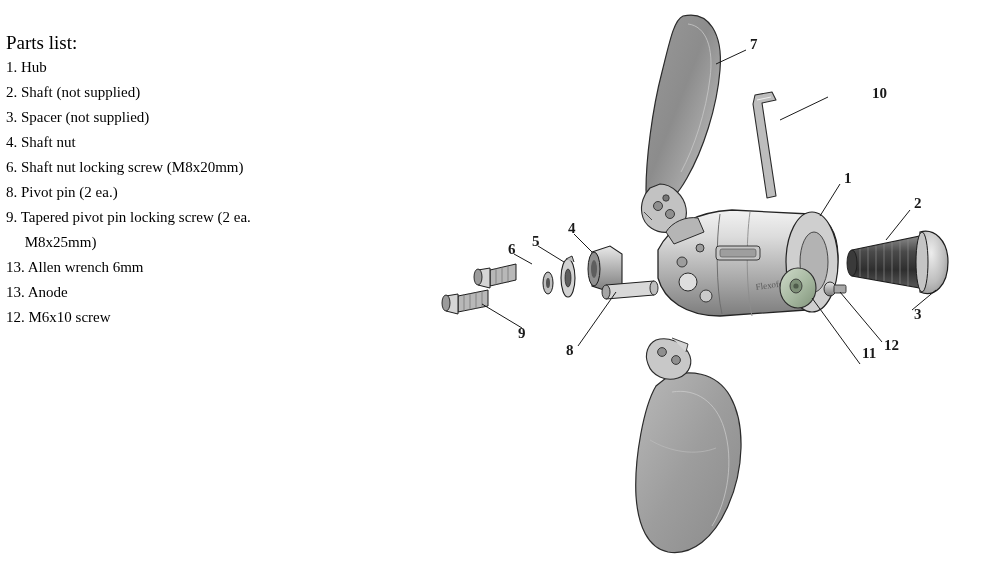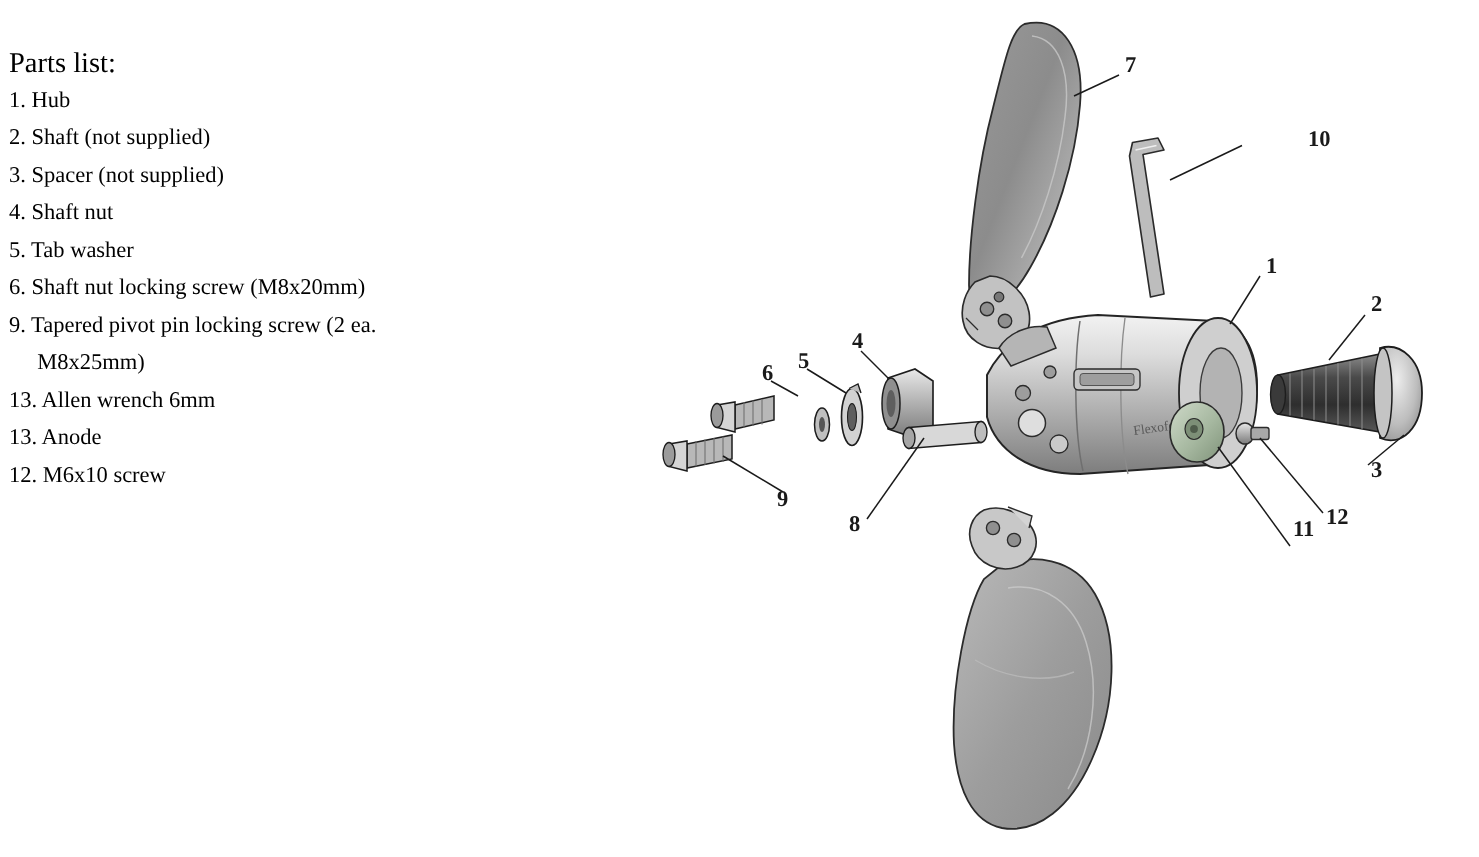--- a/index.html
+++ b/index.html
@@ -66,22 +66,22 @@
 <body>
 
 <div id="page">
 
   <div id="parts-list">
     <div class="pl-title">Parts list:</div>
     <div class="pl-item">1. Hub</div>
     <div class="pl-item">2. Shaft (not supplied)</div>
     <div class="pl-item">3. Spacer (not supplied)</div>
     <div class="pl-item">4. Shaft nut</div>
-    <div class="pl-item">5. Tab washer</div>
     <div class="pl-item">6. Shaft nut locking screw (M8x20mm)</div>
+    <div class="pl-item">8. Pivot pin (2 ea.)</div>
     <div class="pl-item wrap">9. Tapered pivot pin locking screw (2 ea.
      M8x25mm)</div>
     <div class="pl-item">13. Allen wrench 6mm</div>
     <div class="pl-item">13. Anode</div>
     <div class="pl-item">12. M6x10 screw</div>
   </div>
 
   <div id="diagram">
 
     <svg width="566" height="571" viewBox="0 0 566 571" xmlns="http://www.w3.org/2000/svg">

